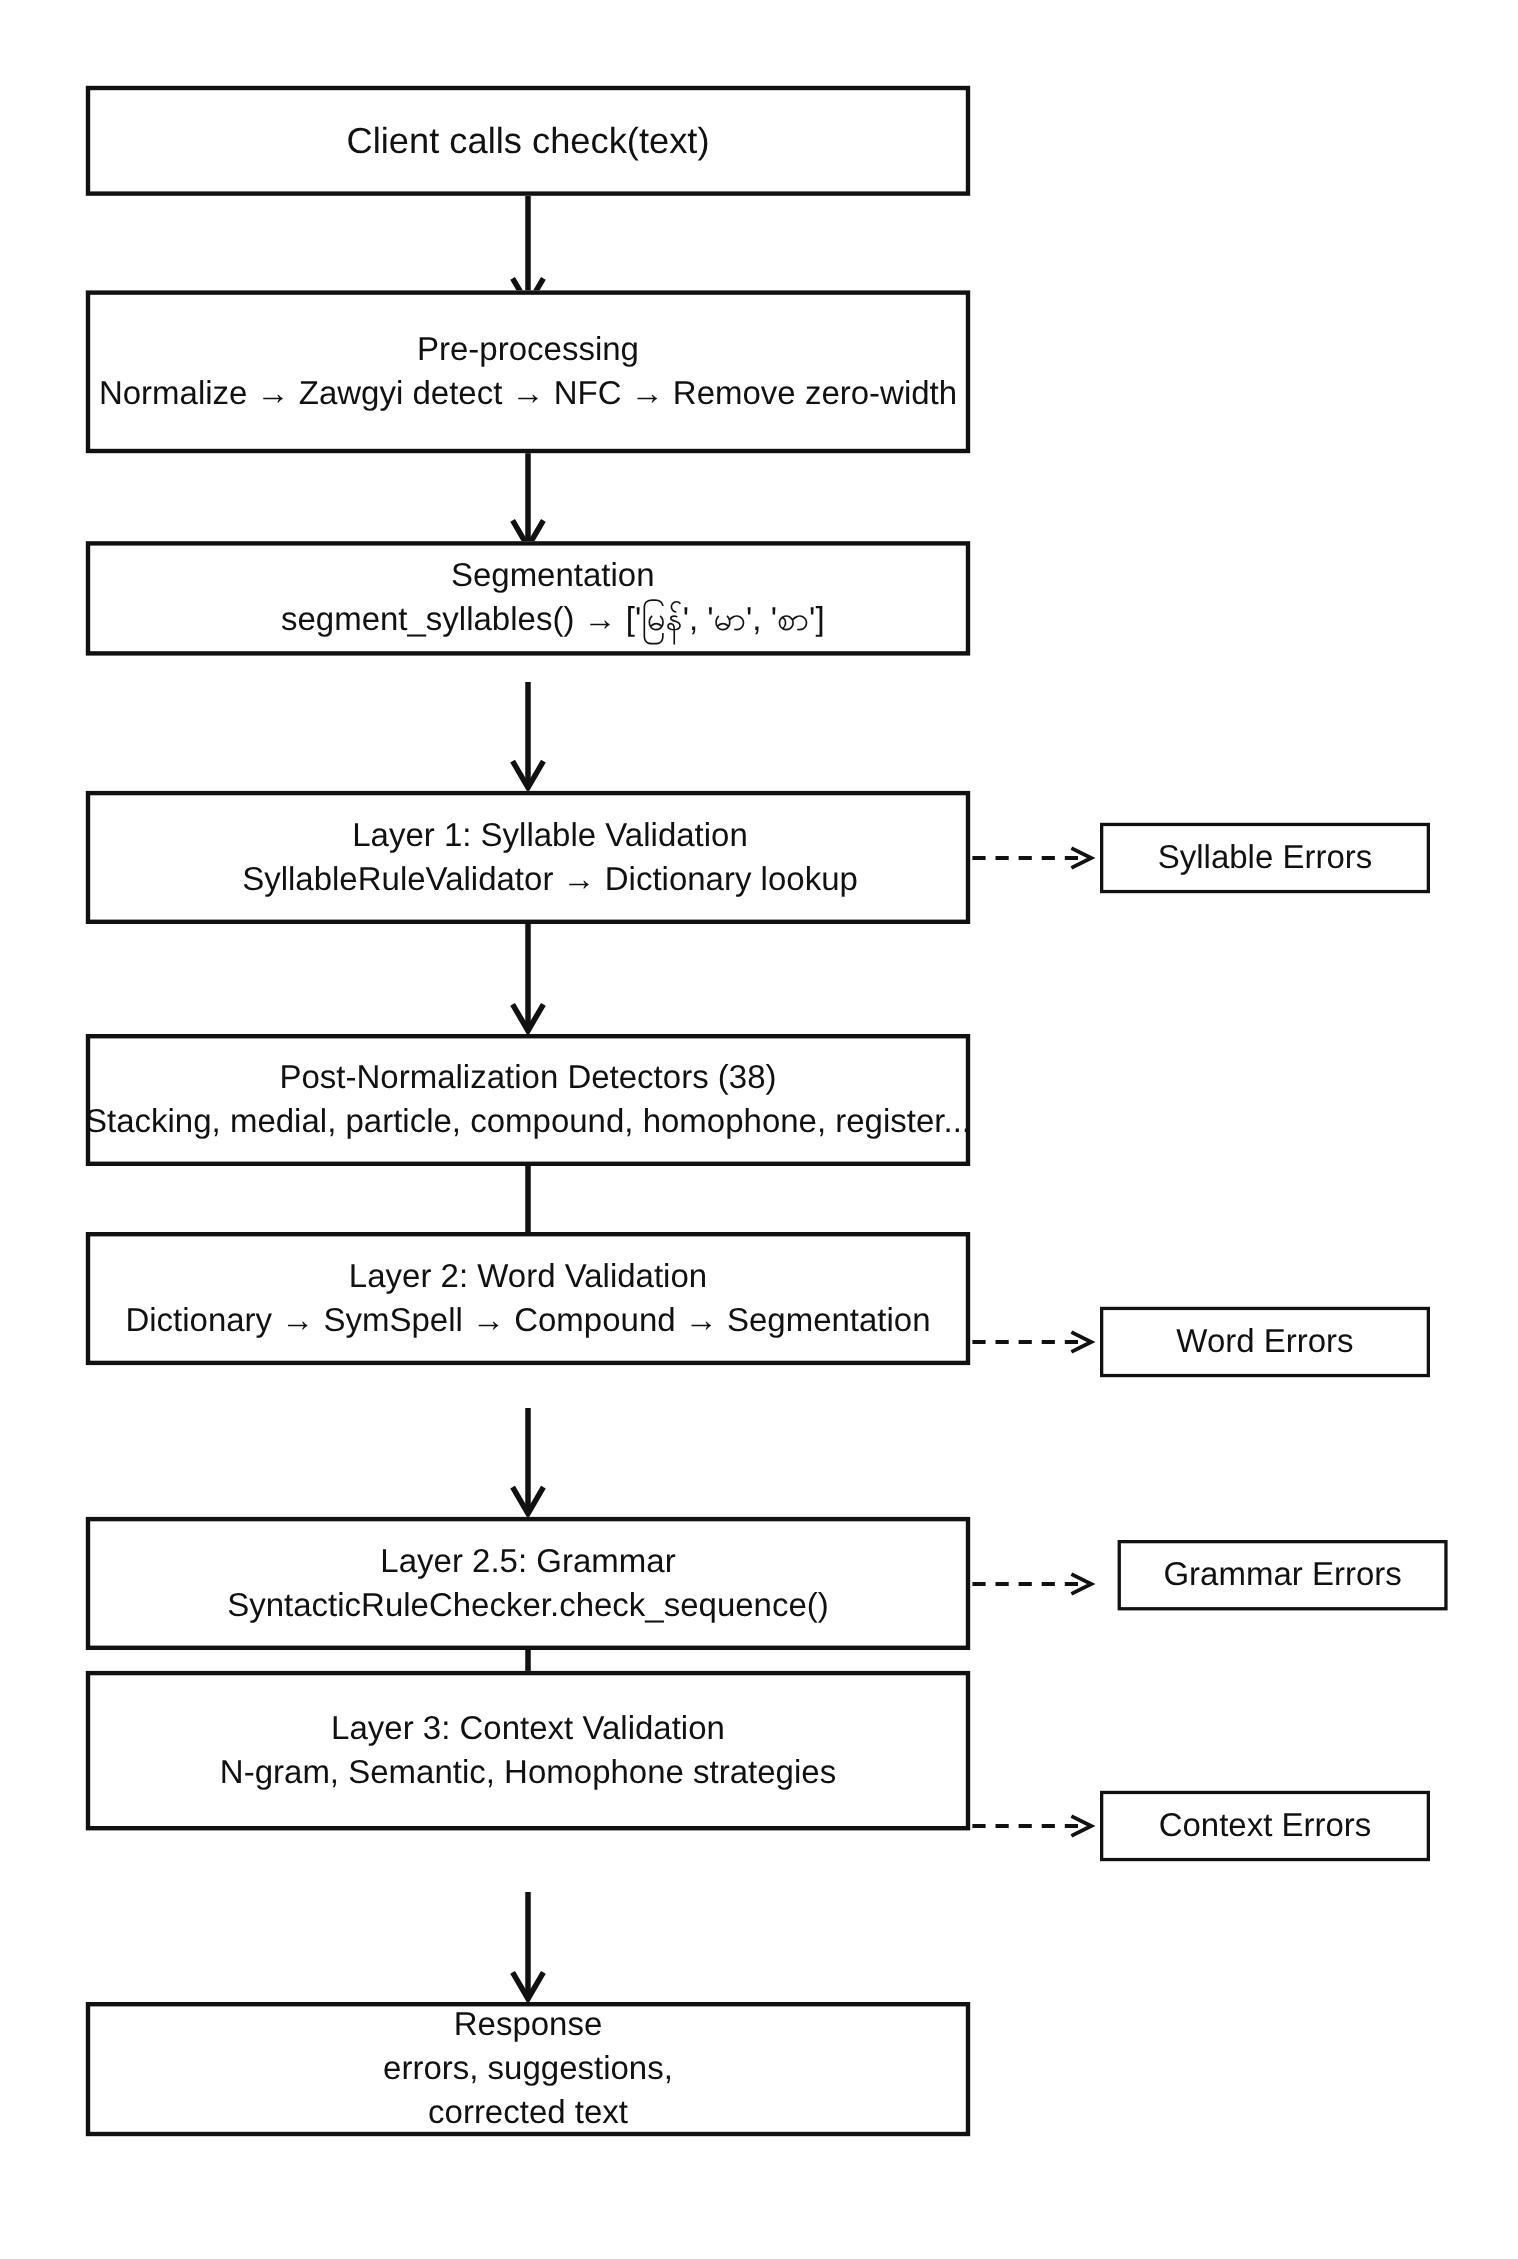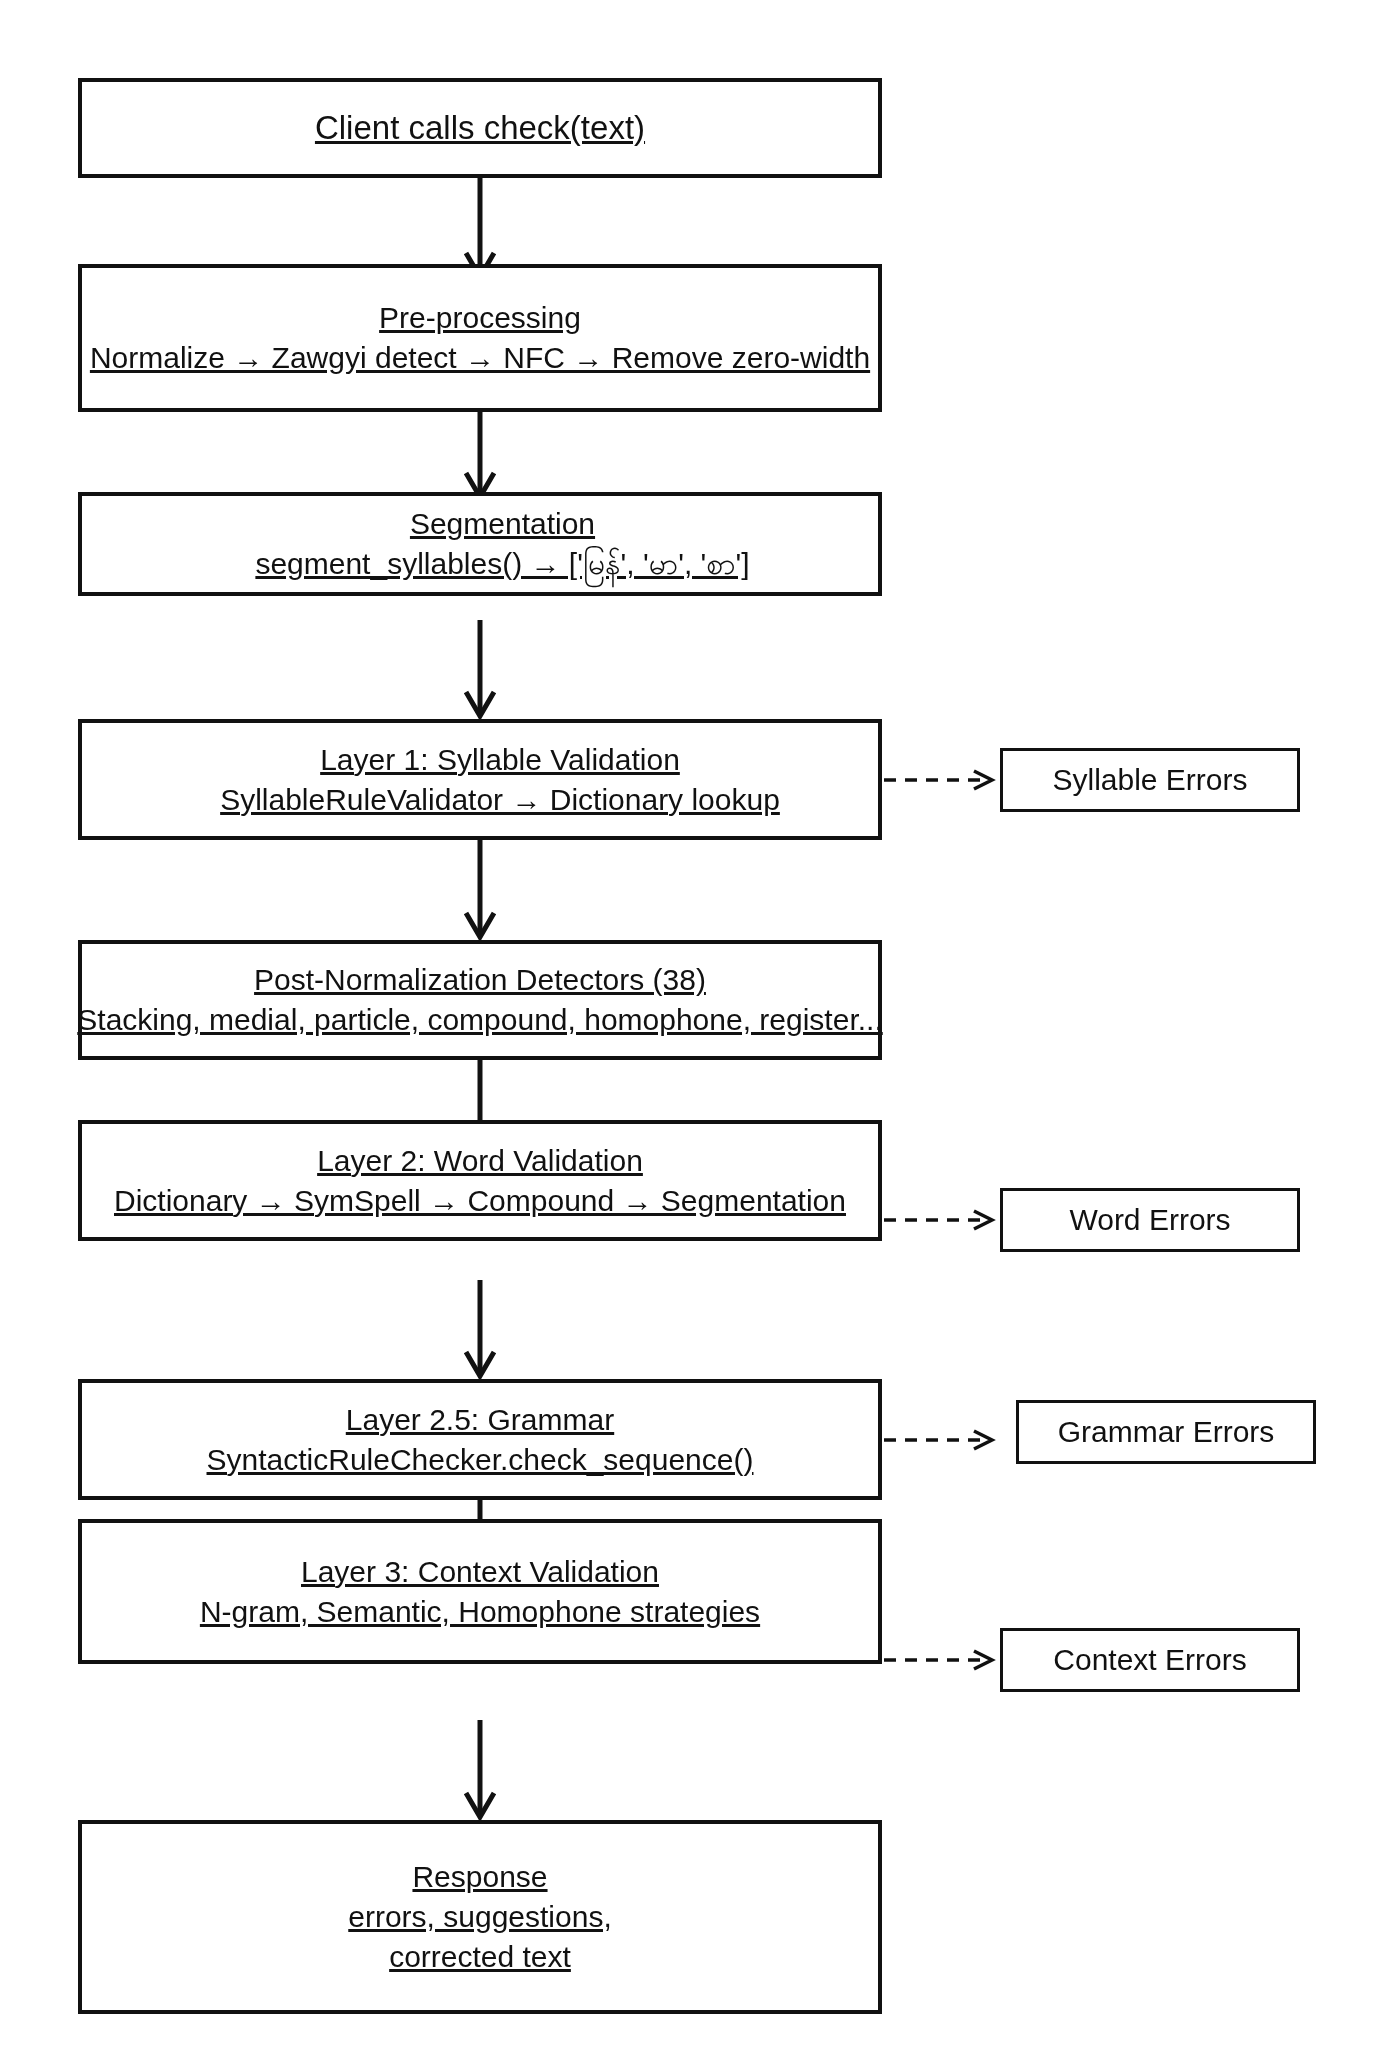--- a/index.html
+++ b/index.html
@@ -31,21 +31,20 @@
     display: flex;
     flex-direction: column;
     justify-content: center;
     align-items: center;
     text-align: center;
   }
   .node.main {
     left: 78px;
     width: 804px;
     border: 4px solid #111111;
-    text-decoration: underline;
   }
   .node.err {
     left: 1000px;
     width: 300px;
     height: 64px;
     border: 3px solid #111111;
   }
   .line {
     font-size: 30px;
     line-height: 40px;
@@ -119,21 +118,21 @@
   <div class="node main" style="top:1379px;height:121px;">
     <div class="line">Layer 2.5: Grammar</div>
     <div class="line">SyntacticRuleChecker.check_sequence()</div>
   </div>
 
   <div class="node main" style="top:1519px;height:145px;text-align:center;">
     <div class="line">Layer 3: Context Validation</div>
     <div class="line">N-gram, Semantic, Homophone strategies</div>
   </div>
 
-  <div class="node main" style="top:1820px;height:194px;">
+  <div class="node main" style="top:1820px;height:122px;">
     <div class="line">Response</div>
     <div class="line">errors, suggestions,</div>
     <div class="line">corrected text</div>
   </div>
 
   <div class="node err" style="top:748px;">
     <div class="line">Syllable Errors</div>
   </div>
 
   <div class="node err" style="top:1188px;align-items:center;">

